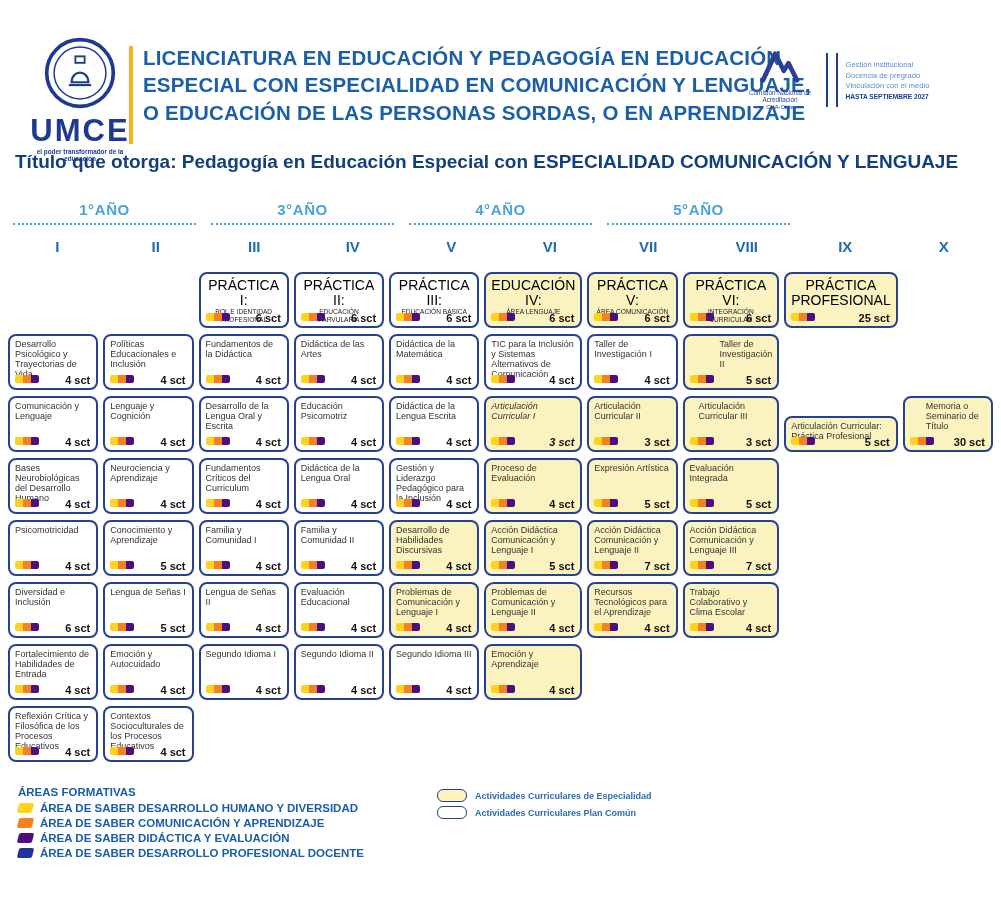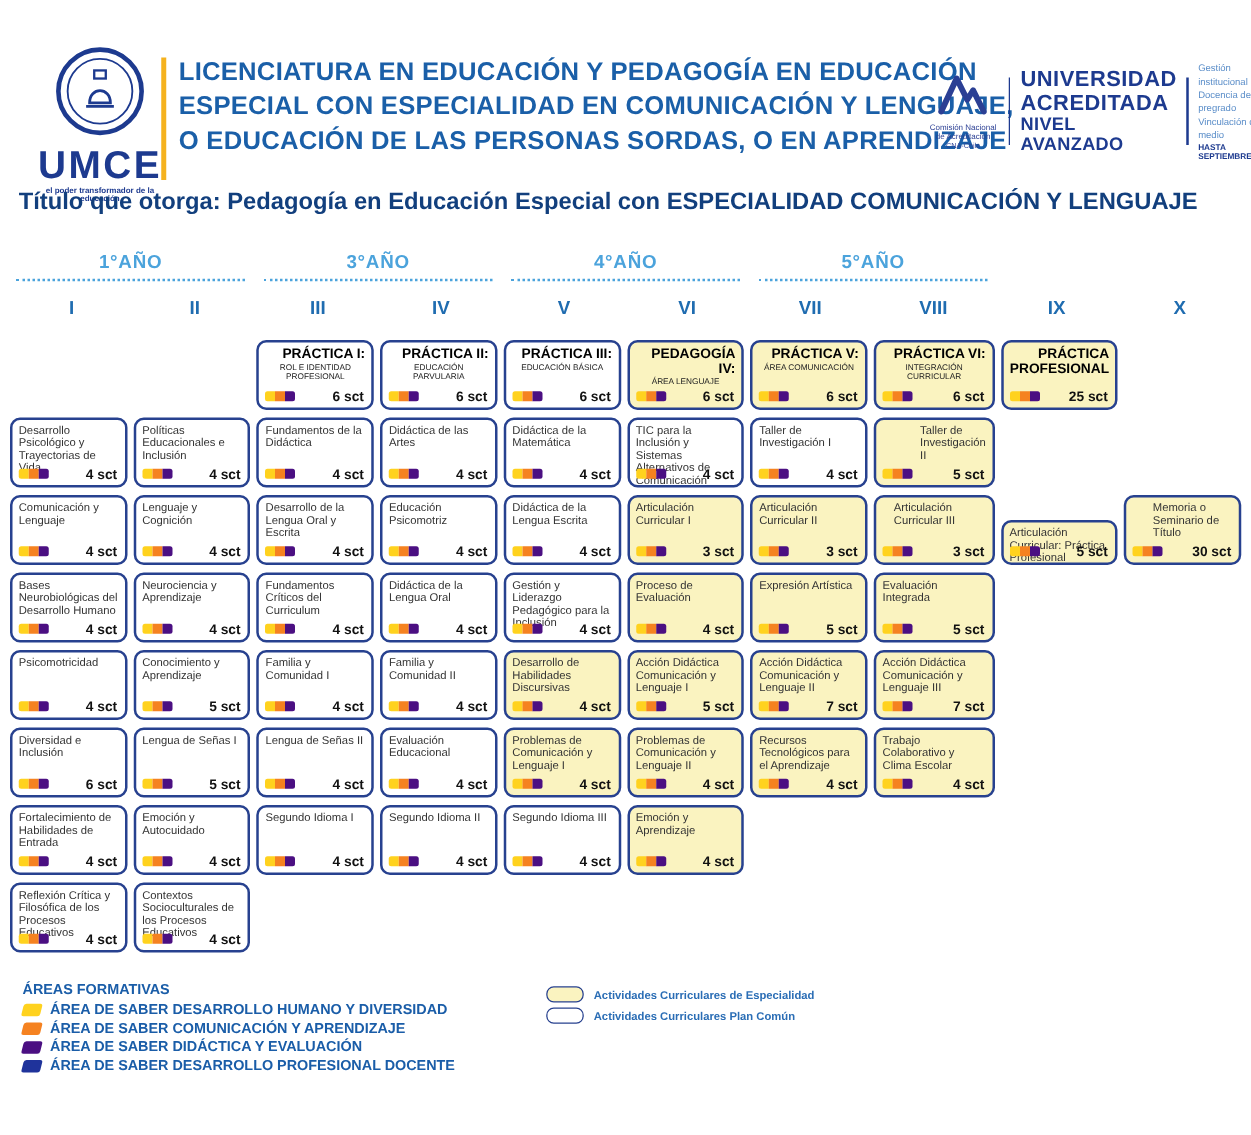--- a/index.html
+++ b/index.html
@@ -40,21 +40,21 @@
   .card{position:relative;border:2px solid #27418F;border-radius:8px;background:#fff;
         padding:3px 5px;box-sizing:border-box;}
   .card.yellow{background:#FAF3C0;}
   .ttl{font-size:9px;line-height:1.12;color:#333;}
   .credits{position:absolute;right:6px;bottom:2px;font-size:11px;font-weight:bold;color:#111;}
   .chip{position:absolute;left:5px;bottom:5px;display:flex;}
   .chip span{width:8px;height:8px;display:block;}
   .chip span:first-child{border-radius:2px 0 0 2px;}
   .chip span:last-child{border-radius:0 2px 2px 0;}
   .practica{border-width:2.5px;text-align:center;padding-top:4px;}
-  .practica .ttl{font-size:11px;font-weight:700;color:#000;line-height:1.05;text-align:right;}
+  .practica .ttl{font-size:14px;font-weight:400;color:#000;line-height:1.05;}
   .practica .sub{font-size:6.6px;color:#222;text-transform:uppercase;line-height:1.2;margin-top:1px;}
 
   
   #area-legend{position:absolute;left:18px;top:786px;}
   .al-title{color:#1A5DA8;font-weight:800;font-size:11.5px;margin-bottom:4px;}
   .al-item{display:flex;align-items:center;gap:7px;margin-bottom:3px;}
   .al-sw{width:15px;height:10px;border-radius:2px;transform:skewX(-14deg);flex:none;}
   .al-label{color:#1A5DA8;font-weight:800;font-size:11.5px;}
   #type-legend{position:absolute;left:437px;top:789px;}
   .tl-item{display:flex;align-items:center;gap:8px;margin-bottom:4px;}
@@ -88,25 +88,20 @@
 
   <div class="accred">
     <div class="cna">
       <svg width="42" height="34" viewBox="0 0 44 36">
         <path d="M4 32 L17 4 L26 22 L31 14 L40 32" fill="none" stroke="#2B3F94" stroke-width="5" stroke-linejoin="round" stroke-linecap="round"></path>
       </svg>
       <div class="cna-name">Comisión Nacional de Acreditación</div>
       <div class="cna-sub">CNA-Chile</div>
     </div>
     <div class="acc-div"></div>
-    <div>
-      <div class="acc-l1">UNIVERSIDAD</div>
-      <div class="acc-l2">ACREDITADA</div>
-      <div class="acc-l3">NIVEL AVANZADO</div>
-    </div>
     <div class="acc-div2"></div>
     <div>
       <div class="acc-d">Gestión institucional</div>
       <div class="acc-d">Docencia de pregrado</div>
       <div class="acc-d">Vinculación con el medio</div>
       <div class="acc-valid">HASTA SEPTIEMBRE 2027</div>
     </div>
   </div>
 
   <div class="degree-line">Título que otorga: Pedagogía en Educación Especial con ESPECIALIDAD COMUNICACIÓN Y LENGUAJE</div>
@@ -166,21 +161,21 @@
         <div class="ttl">PRÁCTICA III:</div>
         <div class="sub">EDUCACIÓN BÁSICA</div>
         <div class="chip">
           <span style="background: rgb(255, 210, 30);"></span>
           <span style="background: rgb(245, 130, 32);"></span>
           <span style="background: rgb(75, 15, 130);"></span>
         </div>
         <div class="credits">6 sct</div>
       </div>
       <div class="card yellow practica" style="grid-area: 1 / 6;">
-        <div class="ttl">PEDAGOGÍA IV:</div>
+        <div class="ttl">EDUCACIÓN IV:</div>
         <div class="sub">ÁREA LENGUAJE</div>
         <div class="chip">
           <span style="background: rgb(255, 210, 30);"></span>
           <span style="background: rgb(245, 130, 32);"></span>
           <span style="background: rgb(75, 15, 130);"></span>
         </div>
         <div class="credits">6 sct</div>
       </div>
       <div class="card yellow practica" style="grid-area: 1 / 7;">
         <div class="ttl">PRÁCTICA V:</div>
@@ -321,21 +316,21 @@
       </div>
       <div class="card" style="grid-area: 3 / 5;">
         <div class="ttl">Didáctica de la Lengua Escrita</div>
         <div class="chip">
           <span style="background: rgb(255, 210, 30);"></span>
           <span style="background: rgb(245, 130, 32);"></span>
           <span style="background: rgb(75, 15, 130);"></span>
         </div>
         <div class="credits">4 sct</div>
       </div>
-      <div class="card yellow" style="grid-area: 3 / 6;">
+      <div class="card yellow" style="grid-area: 3 / 6; font-style: italic;">
         <div class="ttl">Articulación Curricular I</div>
         <div class="chip">
           <span style="background: rgb(255, 210, 30);"></span>
           <span style="background: rgb(245, 130, 32);"></span>
           <span style="background: rgb(75, 15, 130);"></span>
         </div>
         <div class="credits">3 sct</div>
       </div>
       <div class="card yellow" style="grid-area: 3 / 7;">
         <div class="ttl">Articulación Curricular II</div>
@@ -555,21 +550,21 @@
       </div>
       <div class="card yellow" style="grid-area: 6 / 5;">
         <div class="ttl">Problemas de Comunicación y Lenguaje I</div>
         <div class="chip">
           <span style="background: rgb(255, 210, 30);"></span>
           <span style="background: rgb(245, 130, 32);"></span>
           <span style="background: rgb(75, 15, 130);"></span>
         </div>
         <div class="credits">4 sct</div>
       </div>
-      <div class="card yellow" style="grid-area: 6 / 6;">
+      <div class="card yellow" style="grid-area: 6 / 6; border-radius: 10px;">
         <div class="ttl">Problemas de Comunicación y Lenguaje II</div>
         <div class="chip">
           <span style="background: rgb(255, 210, 30);"></span>
           <span style="background: rgb(245, 130, 32);"></span>
           <span style="background: rgb(75, 15, 130);"></span>
         </div>
         <div class="credits">4 sct</div>
       </div>
       <div class="card yellow" style="grid-area: 6 / 7;">
         <div class="ttl">Recursos Tecnológicos para el Aprendizaje</div>

